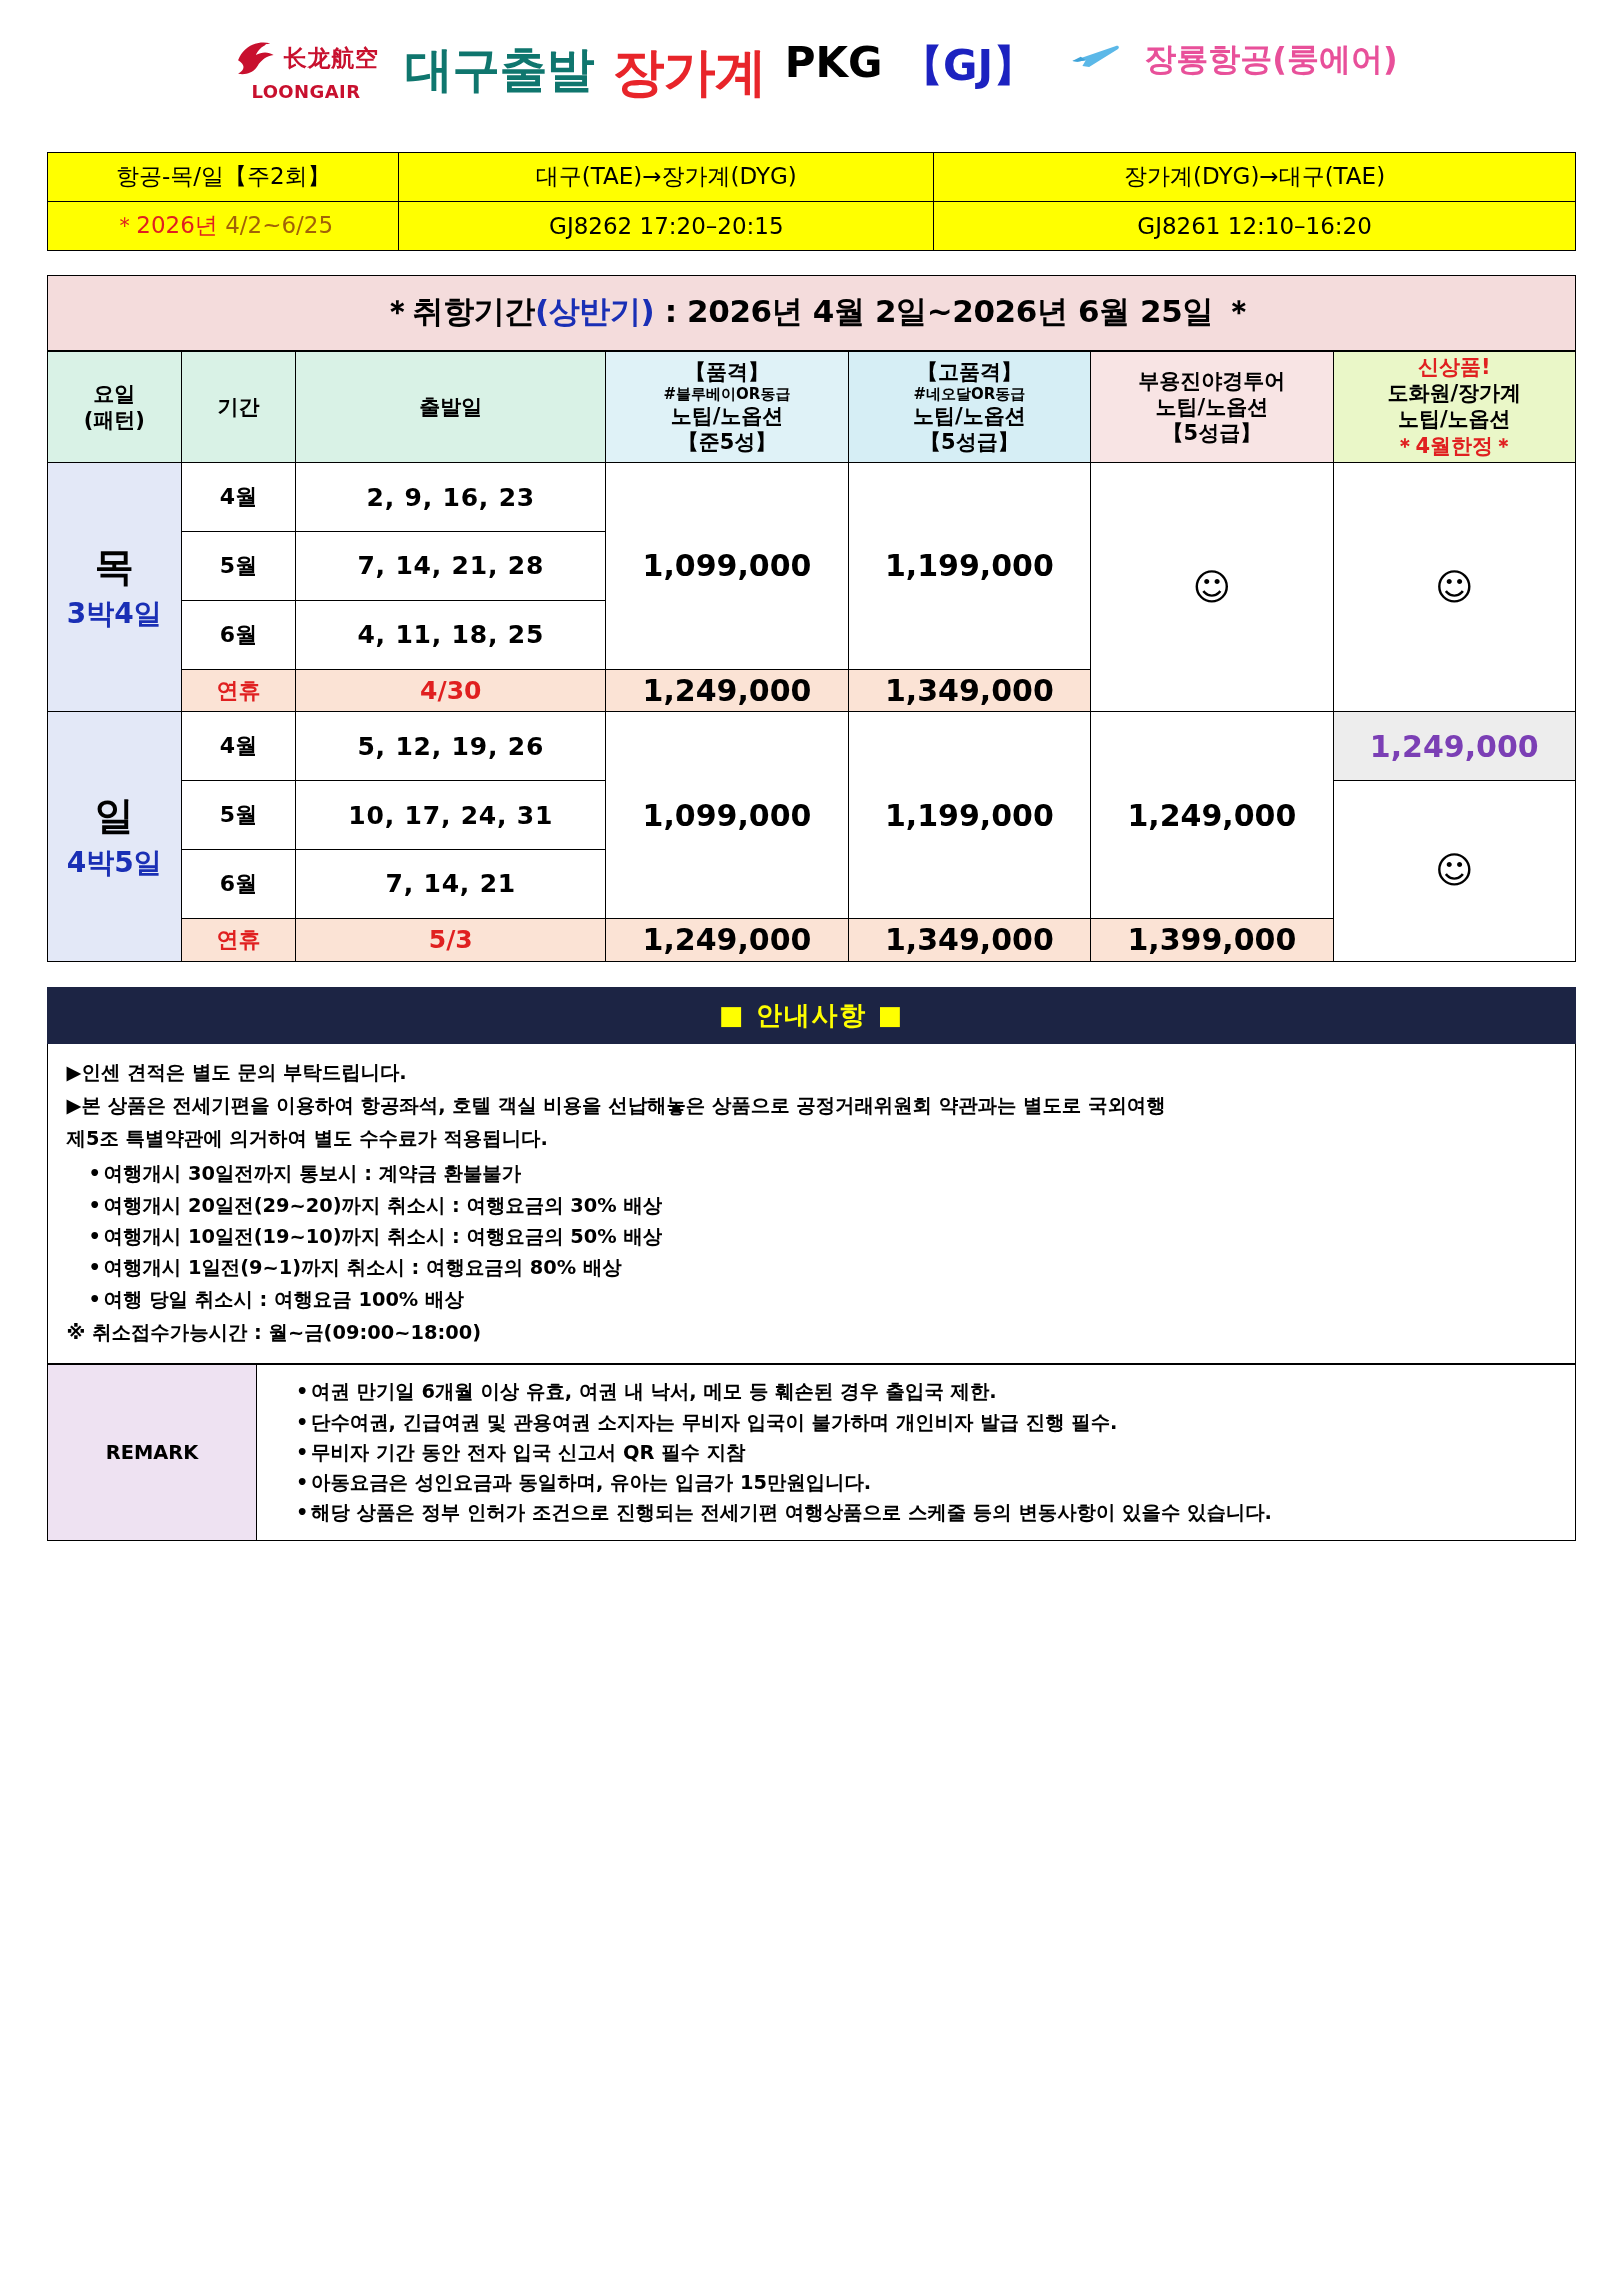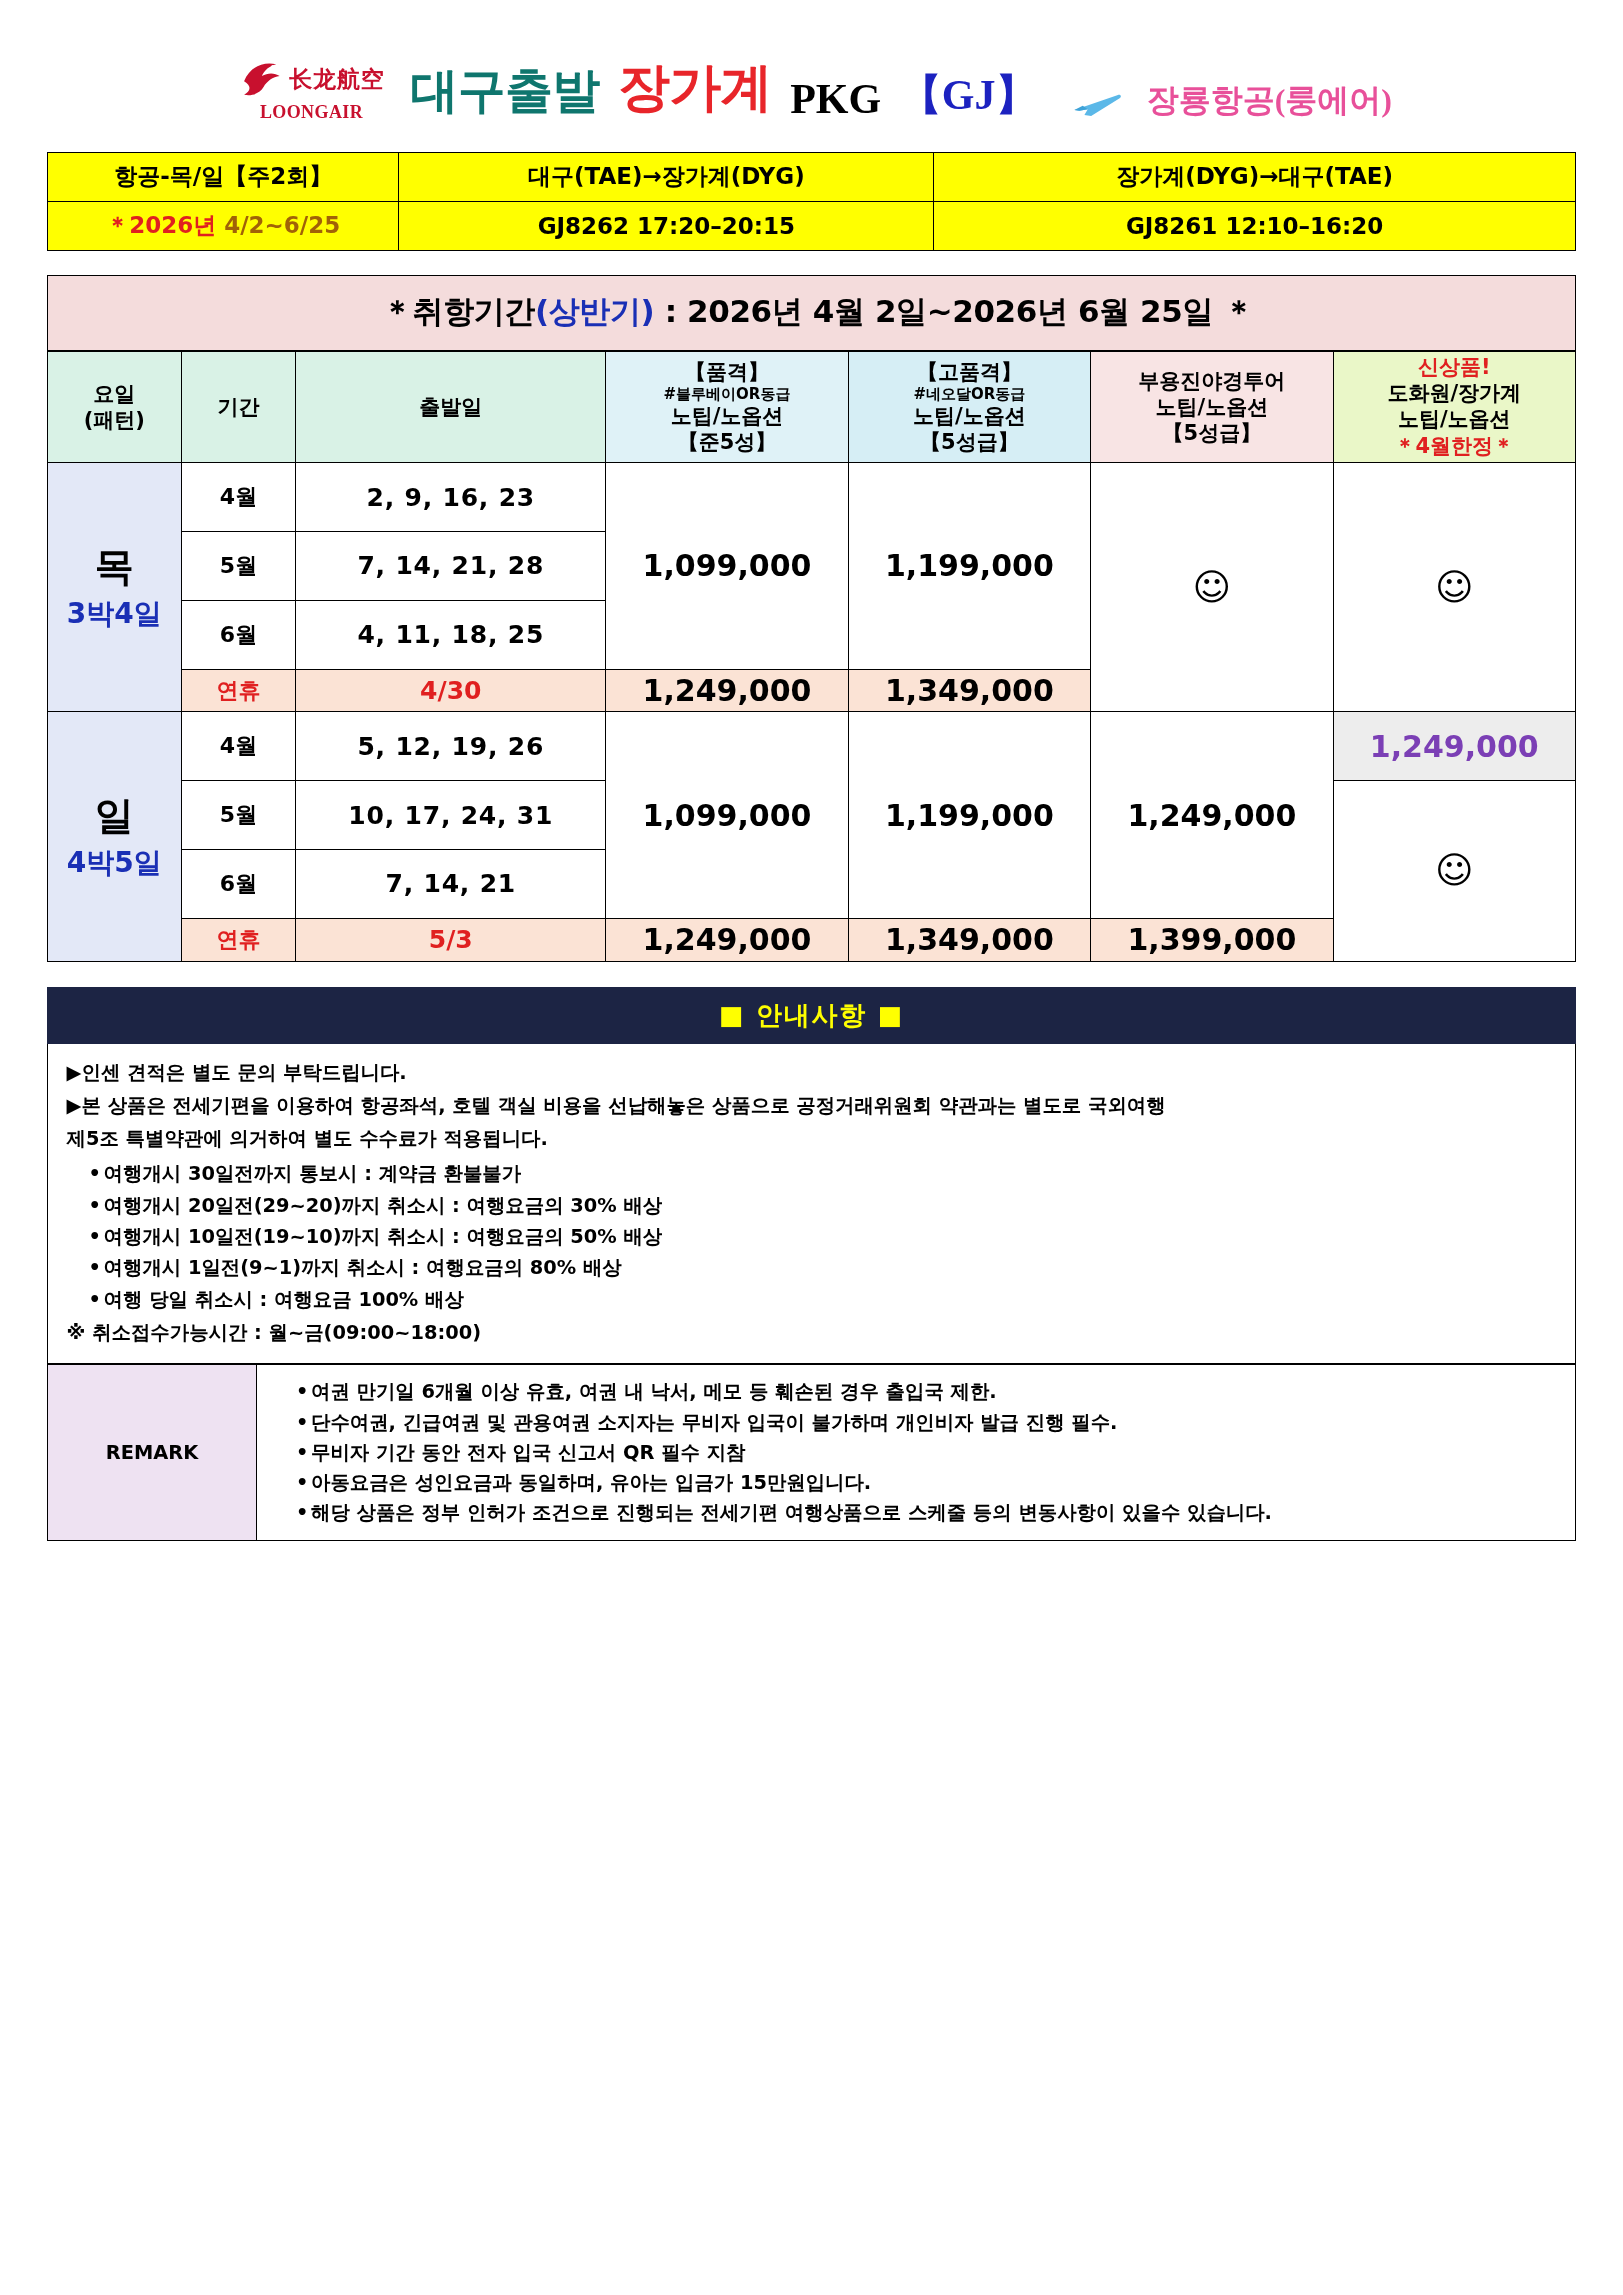--- a/index.html
+++ b/index.html
@@ -11,26 +11,25 @@
   }
   .page{
     width:1623px;
     box-sizing:border-box;
     padding:38px 47px 34px 47px;
   }
 
   
   .header{
     display:flex;
-    align-items:flex-end;
+    align-items:flex-start;
     justify-content:center;
     gap:18.6px;
     margin-bottom:29px;
     height:85px;
-    font-family:Liberation Serif, serif;
   }
   .logo{
     display:flex;
     flex-direction:column;
     align-items:center;
     justify-content:center;
     width:161px;
   }
   .logo-mark{
     display:flex;
@@ -91,21 +90,21 @@
     margin-bottom:24px;
     table-layout:fixed;
   }
   .flight-tbl td{
     border:1.7px solid #000;
     background:#ffff00;
     text-align:center;
     vertical-align:middle;
     height:41px;
     font-size:23px;
-    font-weight:bold;
+    font-weight:normal;
     padding:3.4px 5px;
   }
   .f-blue{color:#a16207;}
   .f-red{color:#e02020;}
   .f-black{color:#000;}
 
   
   .period{
     border:1.7px solid #000;
     background:#f4dcdc;

